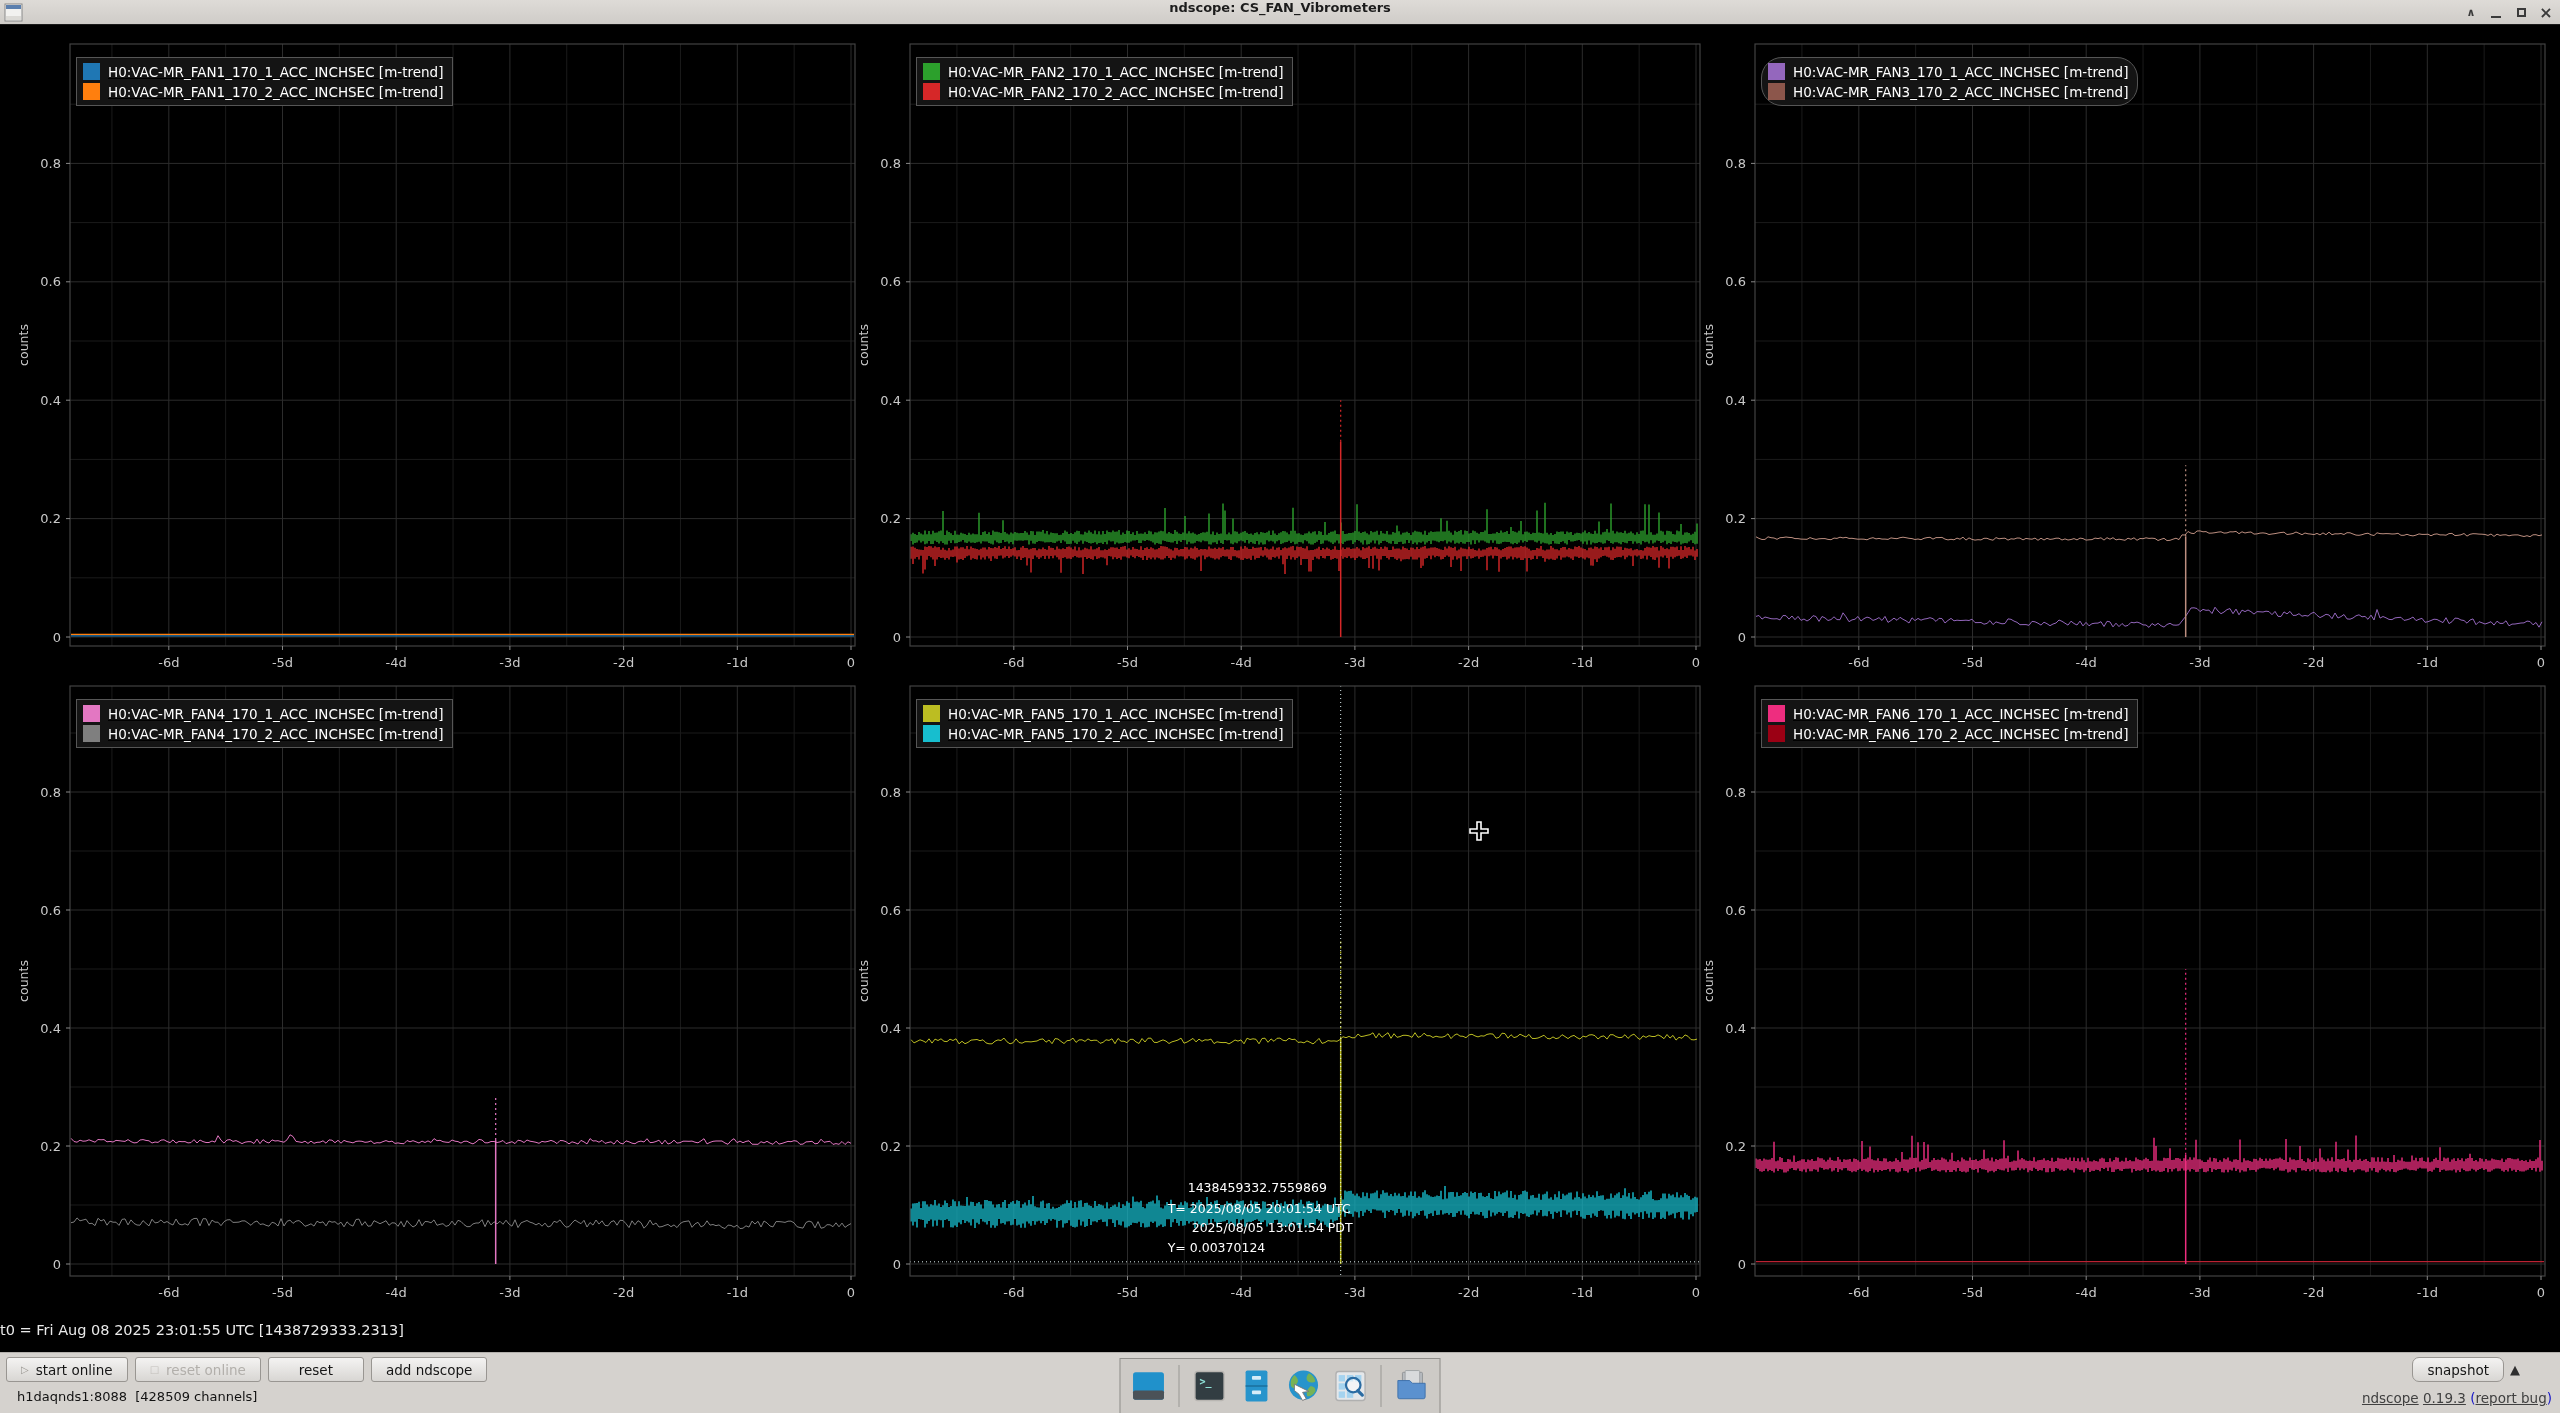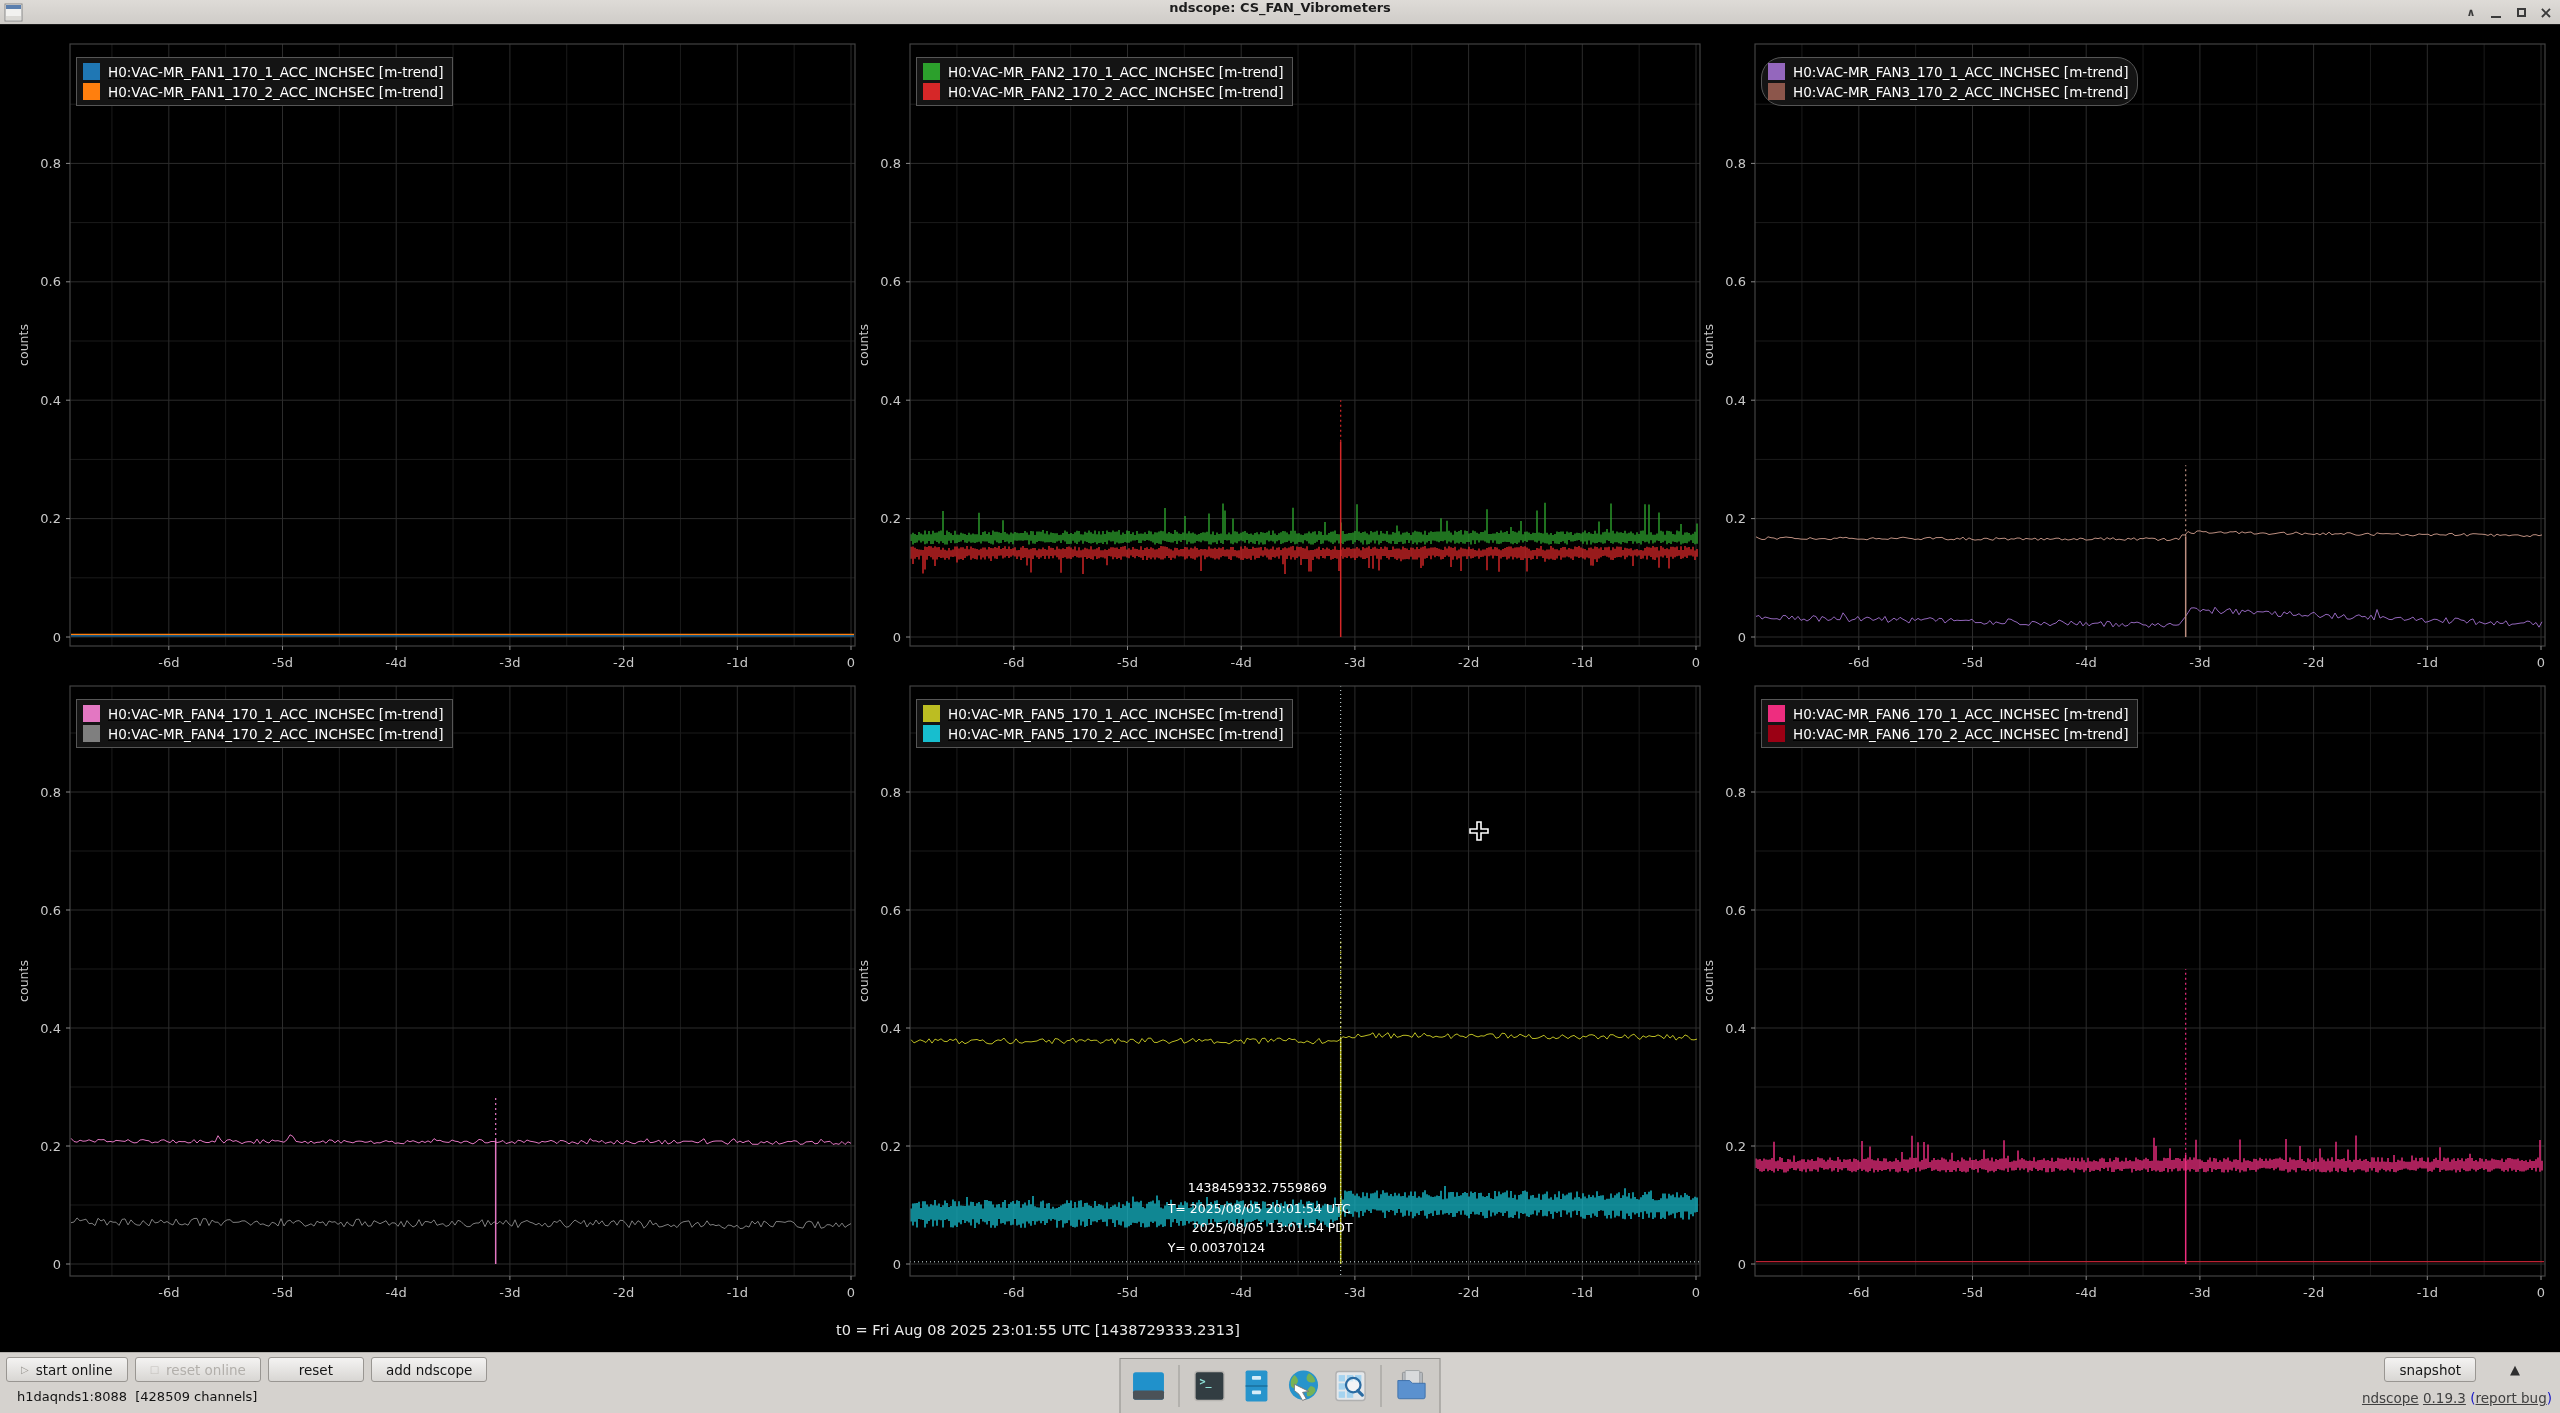--- a/index.html
+++ b/index.html
@@ -22,37 +22,37 @@
   .wc.max span { display:block; width:9px; height:9px; border:2px solid #3a3a3a; }
 
   
   #plots-svg { position:absolute; left:0; top:0; z-index:1; }
   #legend-layer { position:absolute; left:0; top:0; width:2560px; height:1352px; z-index:3; pointer-events:none; }
   .legend { position:absolute; background:#141414; border:1px solid #565656; padding:5px 9px 5px 6px;
     display:flex; flex-direction:column; gap:3px; }
   .legend-row { display:flex; align-items:center; gap:8px;text-decoration:underline; }
   .legend-swatch { width:17px; height:17px; flex:0 0 17px; }
   .legend-label { color:#ffffff; font-size:13.5px; white-space:nowrap; }
-  .t0-label { position:absolute; left:0; top:1322px; width:2076px; text-align:center;
+  .t0-label { position:absolute; left:0; top:1322px; width:2076px; 
     color:#e9e9e9; font-size:14.5px; z-index:3; }
   .mouse-cursor { position:absolute; left:1469px; top:821px; z-index:9; }
 
   
   .bottombar { position:absolute; left:0; top:1352px; width:2560px; height:61px; z-index:10;
     background:#d5d2ce; border-top:1px solid #b3b0ac; }
   .btn-row { position:absolute; left:6px; top:4px; display:flex; gap:7px; }
   .btn { background:linear-gradient(#f4f3f2,#d8d6d3); border:1px solid #999692; border-radius:3px;
     height:25px; padding:0 14px; font-size:13.5px; color:#161616; display:inline-flex;
     align-items:center; justify-content:center; gap:7px; font-family:"DejaVu Sans",sans-serif; }
   .btn .glyph { font-size:10px; color:#9a9792; }
   .btn.disabled { color:#b2afab; }
   .btn.disabled .glyph { color:#c4c1bd; }
   .btn.wide { padding:0 30px; }
   .server-status { position:absolute; left:17px; top:36px; font-size:13px; color:#121212; }
-  .snapshot-btn { position:absolute; right:84px; top:4px; }
+  .snapshot-btn { position:absolute; right:56px; top:4px;border-radius:7px; }
   .panel-arrow { position:absolute; right:40px; top:9px; color:#2f2f2f; font-size:13px; }
   .version-line { position:absolute; right:8px; top:37px; font-size:13.5px; color:#1515c8; }
   .version-line a { color:#404040; text-decoration:underline; cursor:pointer; }
 
   
   .taskbar { position:absolute; left:50%; transform:translateX(-50%); top:5px; height:56px; z-index:15;
     background:#cdcac6; border:1px solid #8f8d89; display:flex; align-items:center; padding:0 7px; gap:5px; }
   .tb-icon { width:42px; height:42px; display:flex; align-items:center; justify-content:center; }
   .tb-sep { width:1px; height:42px; background:#9a9894; margin:0 4px; }
 </style>

